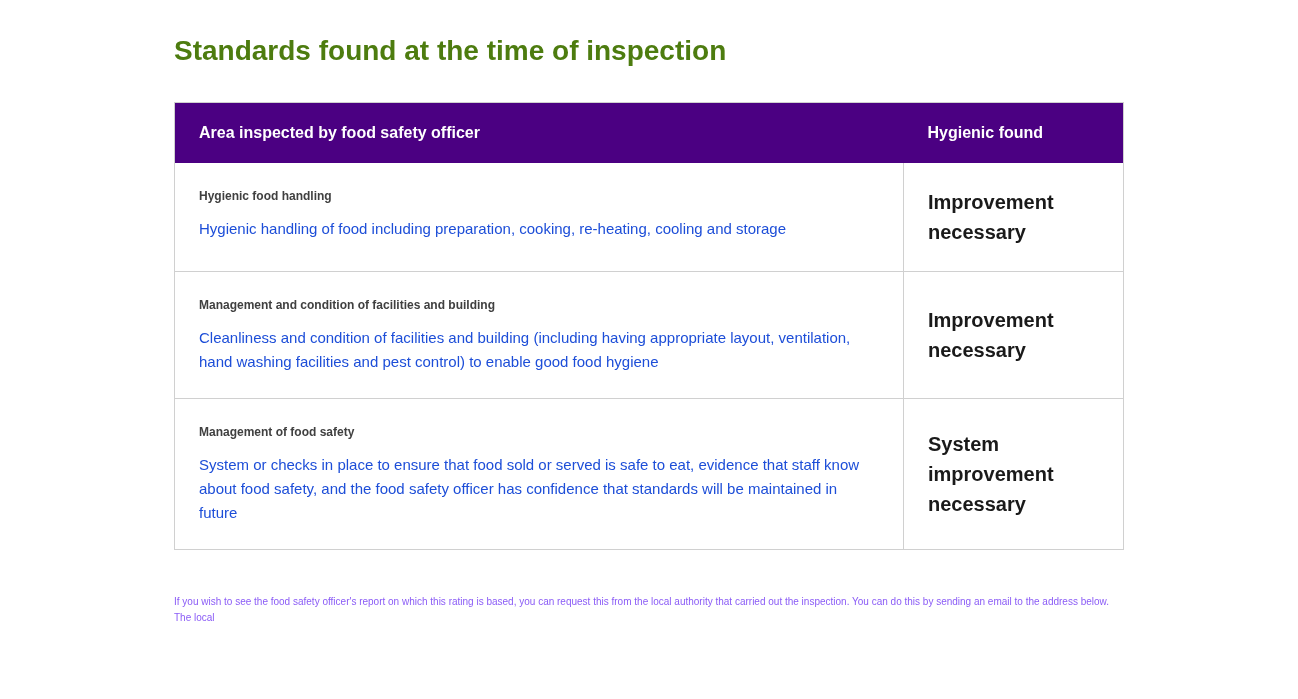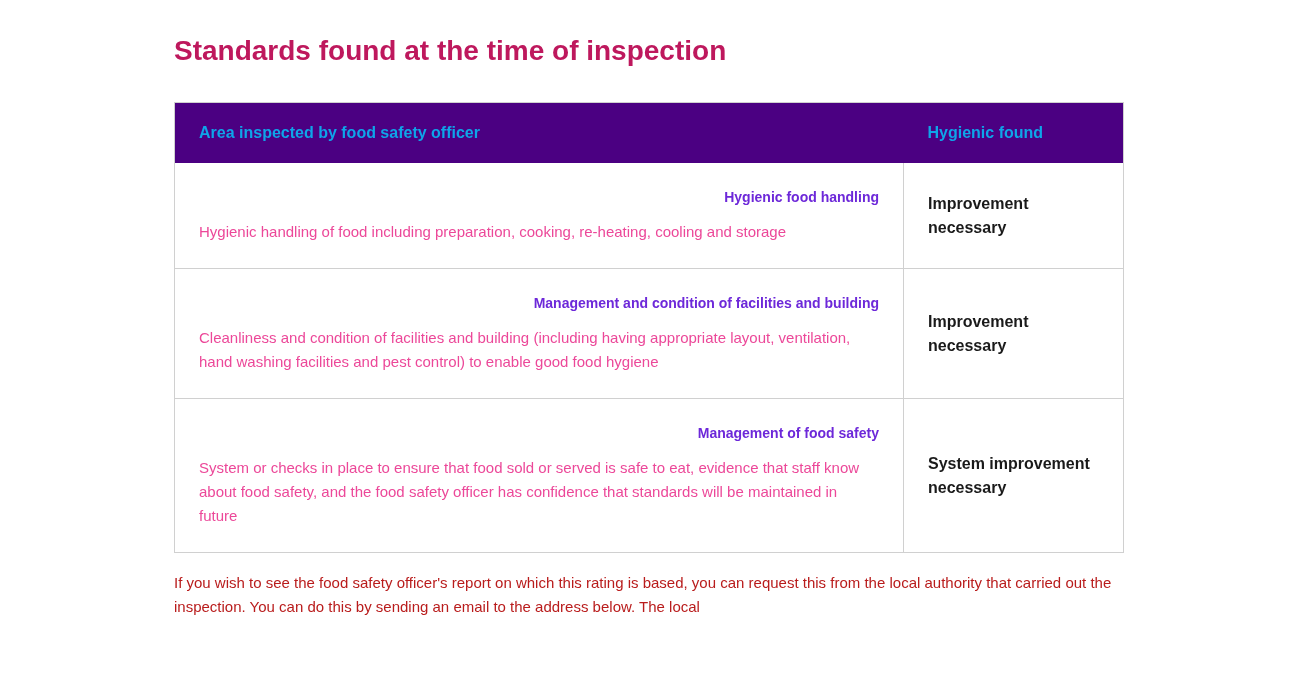--- a/index.html
+++ b/index.html
@@ -18,33 +18,33 @@
 
     .page-container {
       max-width: 1298px;
       margin: 0 auto;
       padding: 30px 174px;
     }
 
     .page-title {
       font-size: 28px;
       font-weight: 700;
-      color: #be185d;
+      color: #4d7c0f;
       margin-bottom: 30px;
     }
 
     .inspection-table {
       width: 100%;
       border-collapse: collapse;
       border: 1px solid #d0d0d0;
     }
 
     .table-header {
       background-color: #4b0082;
-      color: #0ea5e9;
+      color: #ffffff;
       padding-left: 48px;
     }
 
     .table-header th {
       padding: 18px 24px;
       text-align: left;
       font-size: 16px;
       font-weight: 700;
     }
 
@@ -61,46 +61,45 @@
       border-radius: 13px;
     }
 
     .area-cell {
       padding: 24px 24px;
       vertical-align: top;
       border-right: 1px solid #d0d0d0;
     }
 
     .area-title {
-      font-size: 14px;
+      font-size: 12px;
       font-weight: 700;
-      color: #6d28d9;
+      color: #404040;
       margin-bottom: 12px;
-      text-align: right;
     }
 
     .area-description {
       font-size: 15px;
-      color: #ec4899;
+      color: #1d4ed8;
       line-height: 1.6;
     }
 
     .standards-cell {
       padding: 24px 24px;
       vertical-align: middle;
       width: 220px;
-      font-size: 16px;
+      font-size: 20px;
       font-weight: 700;
       color: #1a1a1a;
     }
 
     .footer-text {
-      margin-top: 18px;
-      font-size: 15px;
-      color: #b91c1c;
+      margin-top: 44px;
+      font-size: 10px;
+      color: #8b5cf6;
       line-height: 1.6;
     }
   </style>
 </head>
 <body>
 
 <div class="page-container">
 
   <h1 class="page-title">Standards found at the time of inspection</h1>
 

